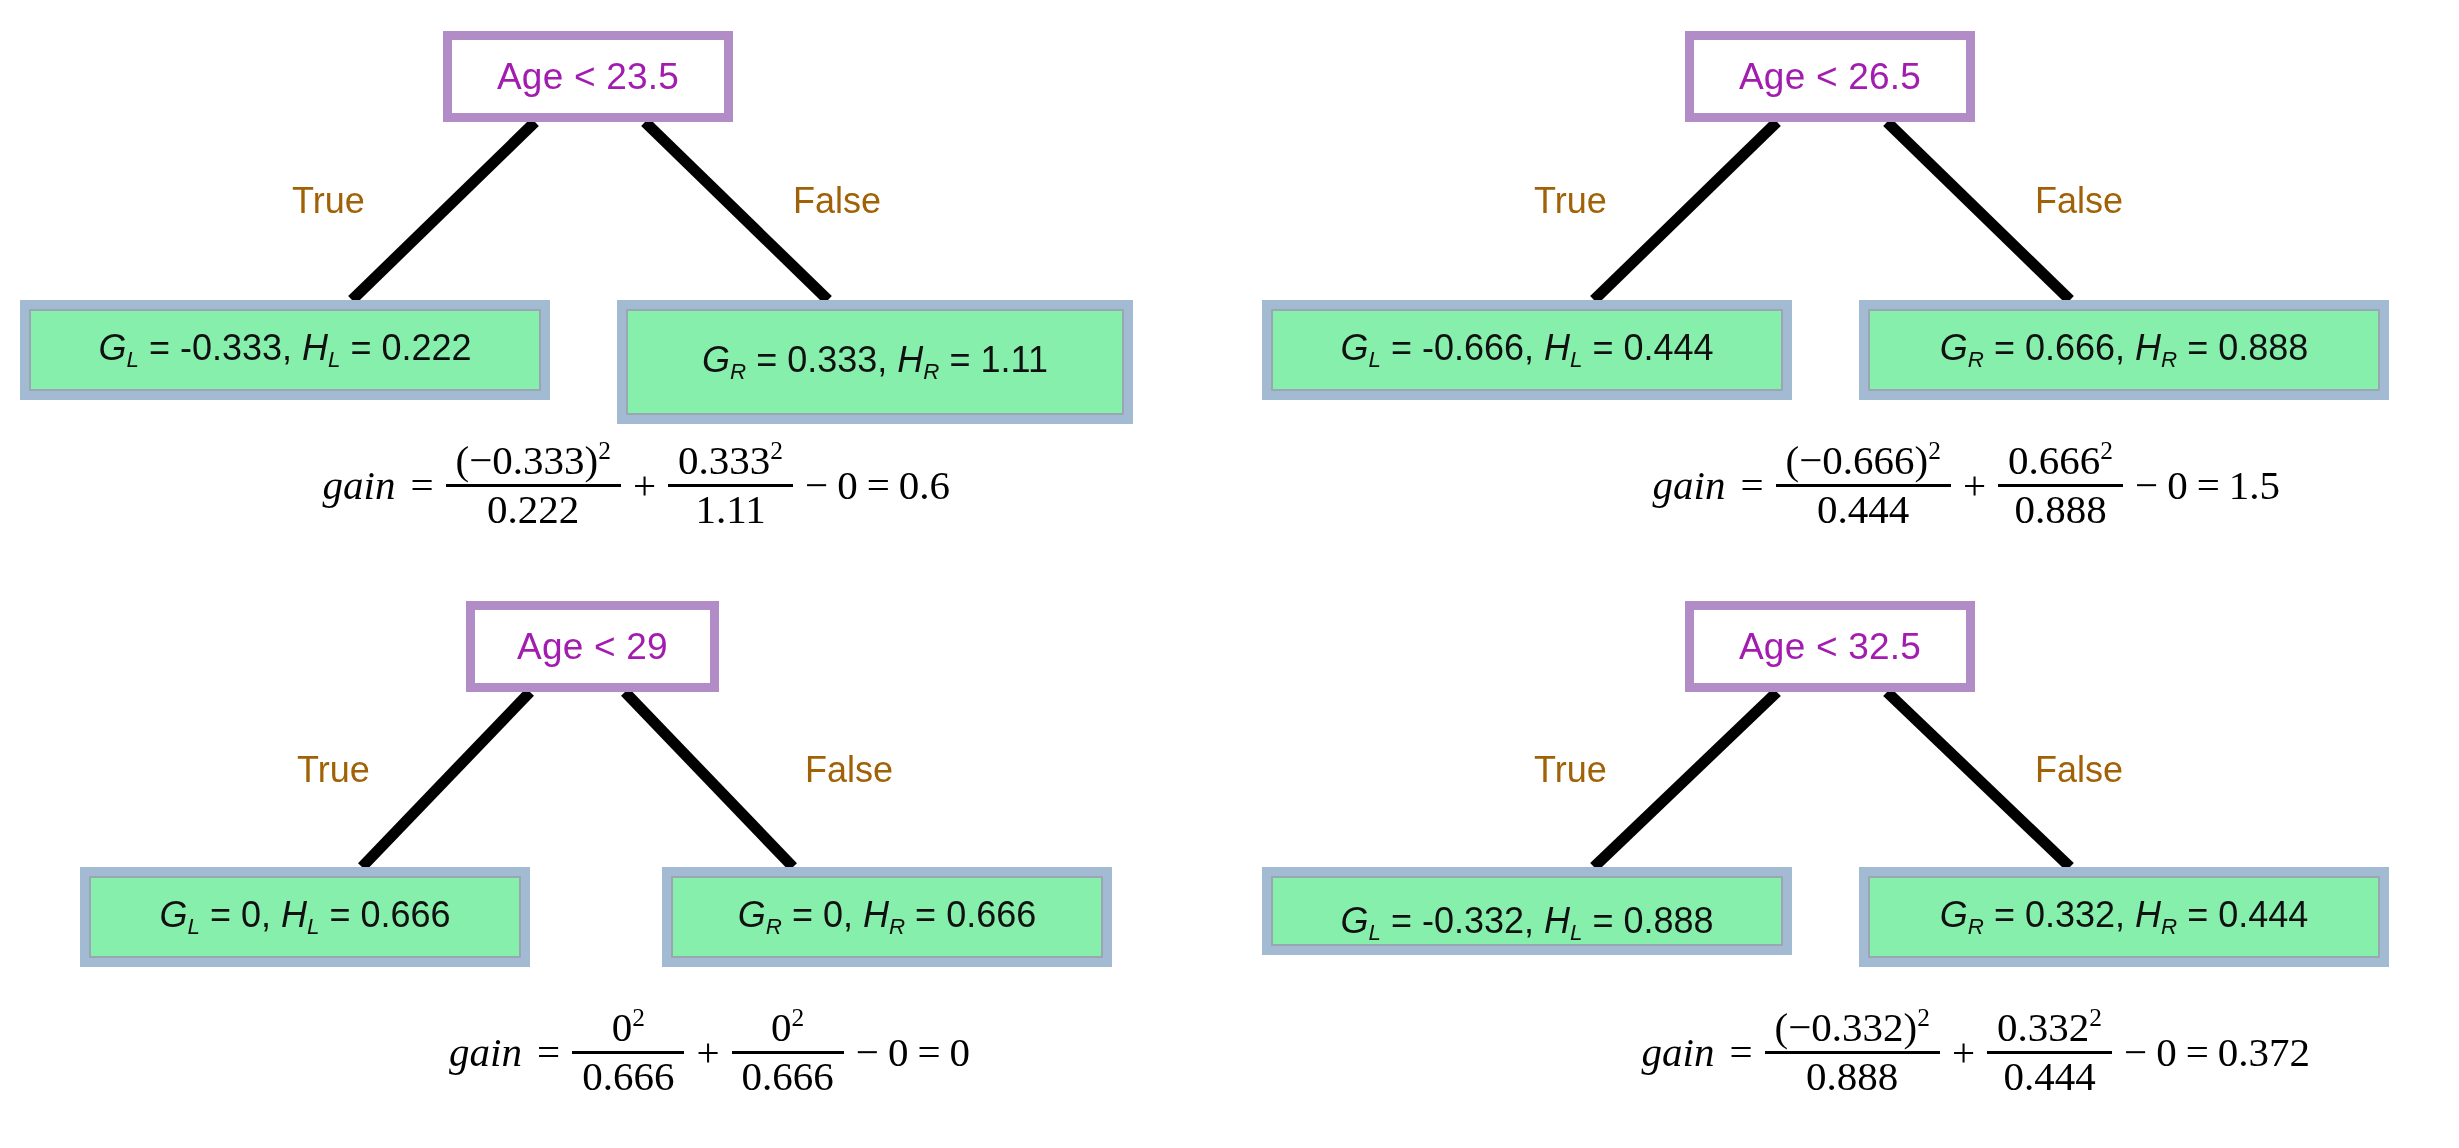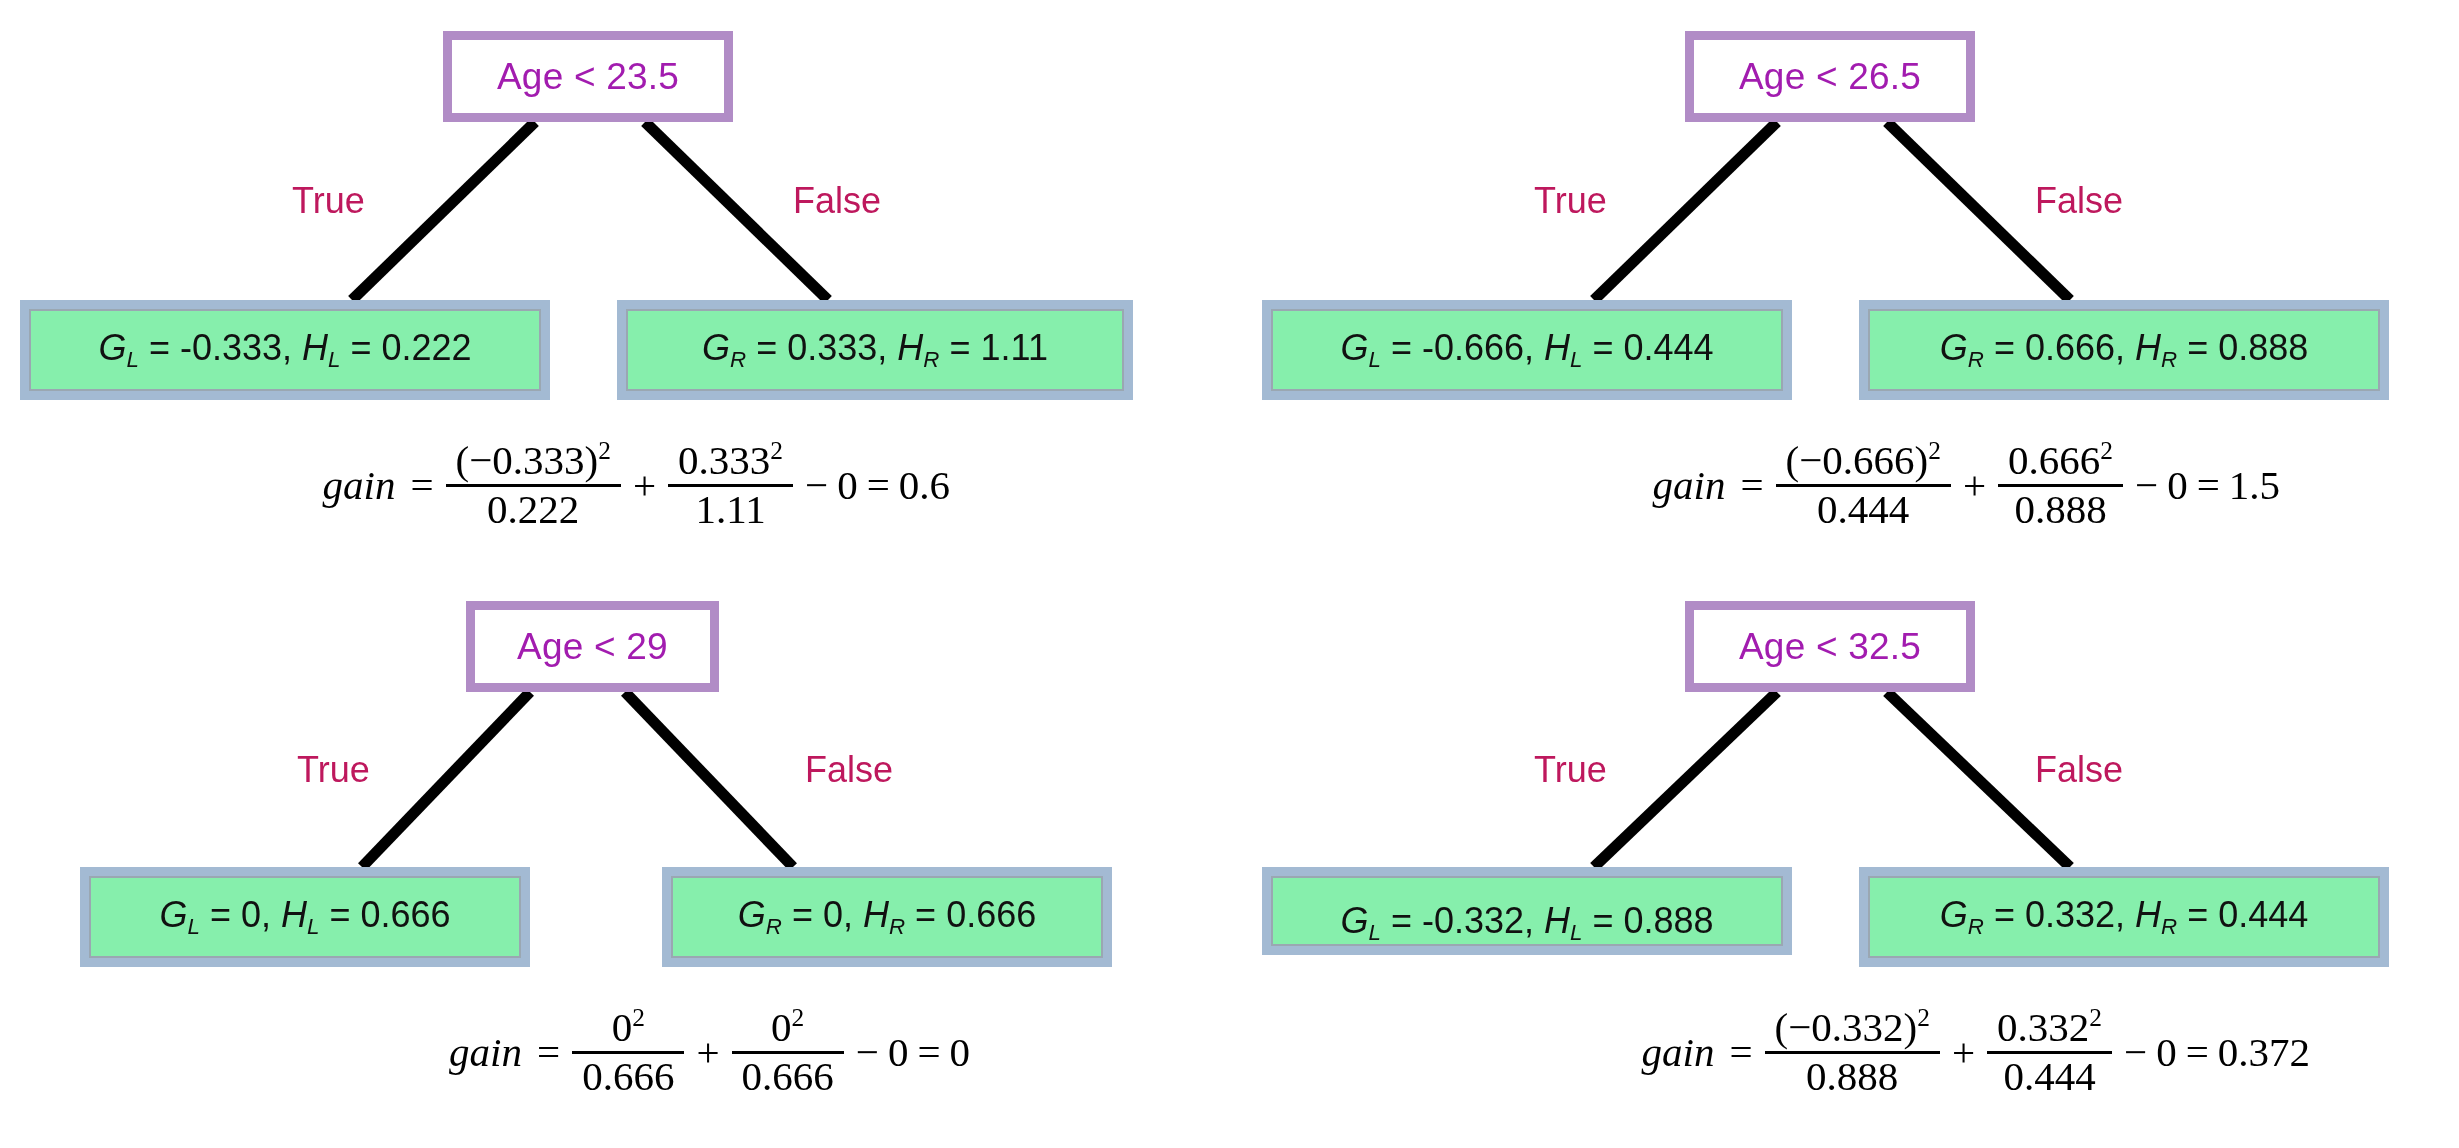--- a/index.html
+++ b/index.html
@@ -29,21 +29,21 @@
              font-style:italic;font-family:"Liberation Sans",sans-serif;}
   .leaf .lbl i{font-style:italic;}
   .leaf .lbl .up{font-style:normal;}
   .leaf .lbl sub{font-size:.62em;font-style:italic;vertical-align:-.30em;}
 
   
   .edges{position:absolute;left:0;top:0;width:1229px;height:574px;overflow:visible;}
   .edges line{stroke:#000000;stroke-width:11;stroke-linecap:butt;}
 
   
-  .elabel{position:absolute;font-size:36px;color:#be185d;white-space:nowrap;
+  .elabel{position:absolute;font-size:36px;color:#a16207;white-space:nowrap;
           font-family:"Liberation Sans",sans-serif;}
 
   
   .eq{position:absolute;display:flex;align-items:center;justify-content:flex-end;
       white-space:nowrap;color:#000000;
       font-family:"Liberation Serif",serif;font-size:41px;}
   .eq .it{font-style:italic;padding-right:6px;}
   .eq .op{font-style:normal;padding:0 9px;}
   .eq .num{font-style:normal;}
   .frac{display:inline-flex;flex-direction:column;align-items:center;
@@ -70,21 +70,21 @@
   <div class="elabel" style="left:292px;top:180px;">True</div>
   <div class="elabel" style="left:793px;top:180px;">False</div>
 
   <div class="leaf" style="left:20px;top:300px;width:530px;height:100px;">
     <span class="inner"></span>
     <span class="lbl">
       <i>G</i><sub>L</sub><span class="up"> = </span><span class="up">-0.333</span><span class="up">, </span><i>H</i><sub>L</sub><span class="up"> = </span><span class="up">0.222</span>
     </span>
   </div>
 
-  <div class="leaf" style="left:617px;top:300px;width:516px;height:100px;">
+  <div class="leaf" style="left:617px;top:300px;width:516px;height:124px;">
     <span class="inner"></span>
     <span class="lbl">
       <i>G</i><sub>R</sub><span class="up"> = </span><span class="up">0.333</span><span class="up">, </span><i>H</i><sub>R</sub><span class="up"> = </span><span class="up">1.11</span>
     </span>
   </div>
 
   <div class="eq" style="left:130px;top:425px;width:820px;height:120px;">
     <span class="it">gain</span>
     <span class="op">=</span>
     <span class="frac">

